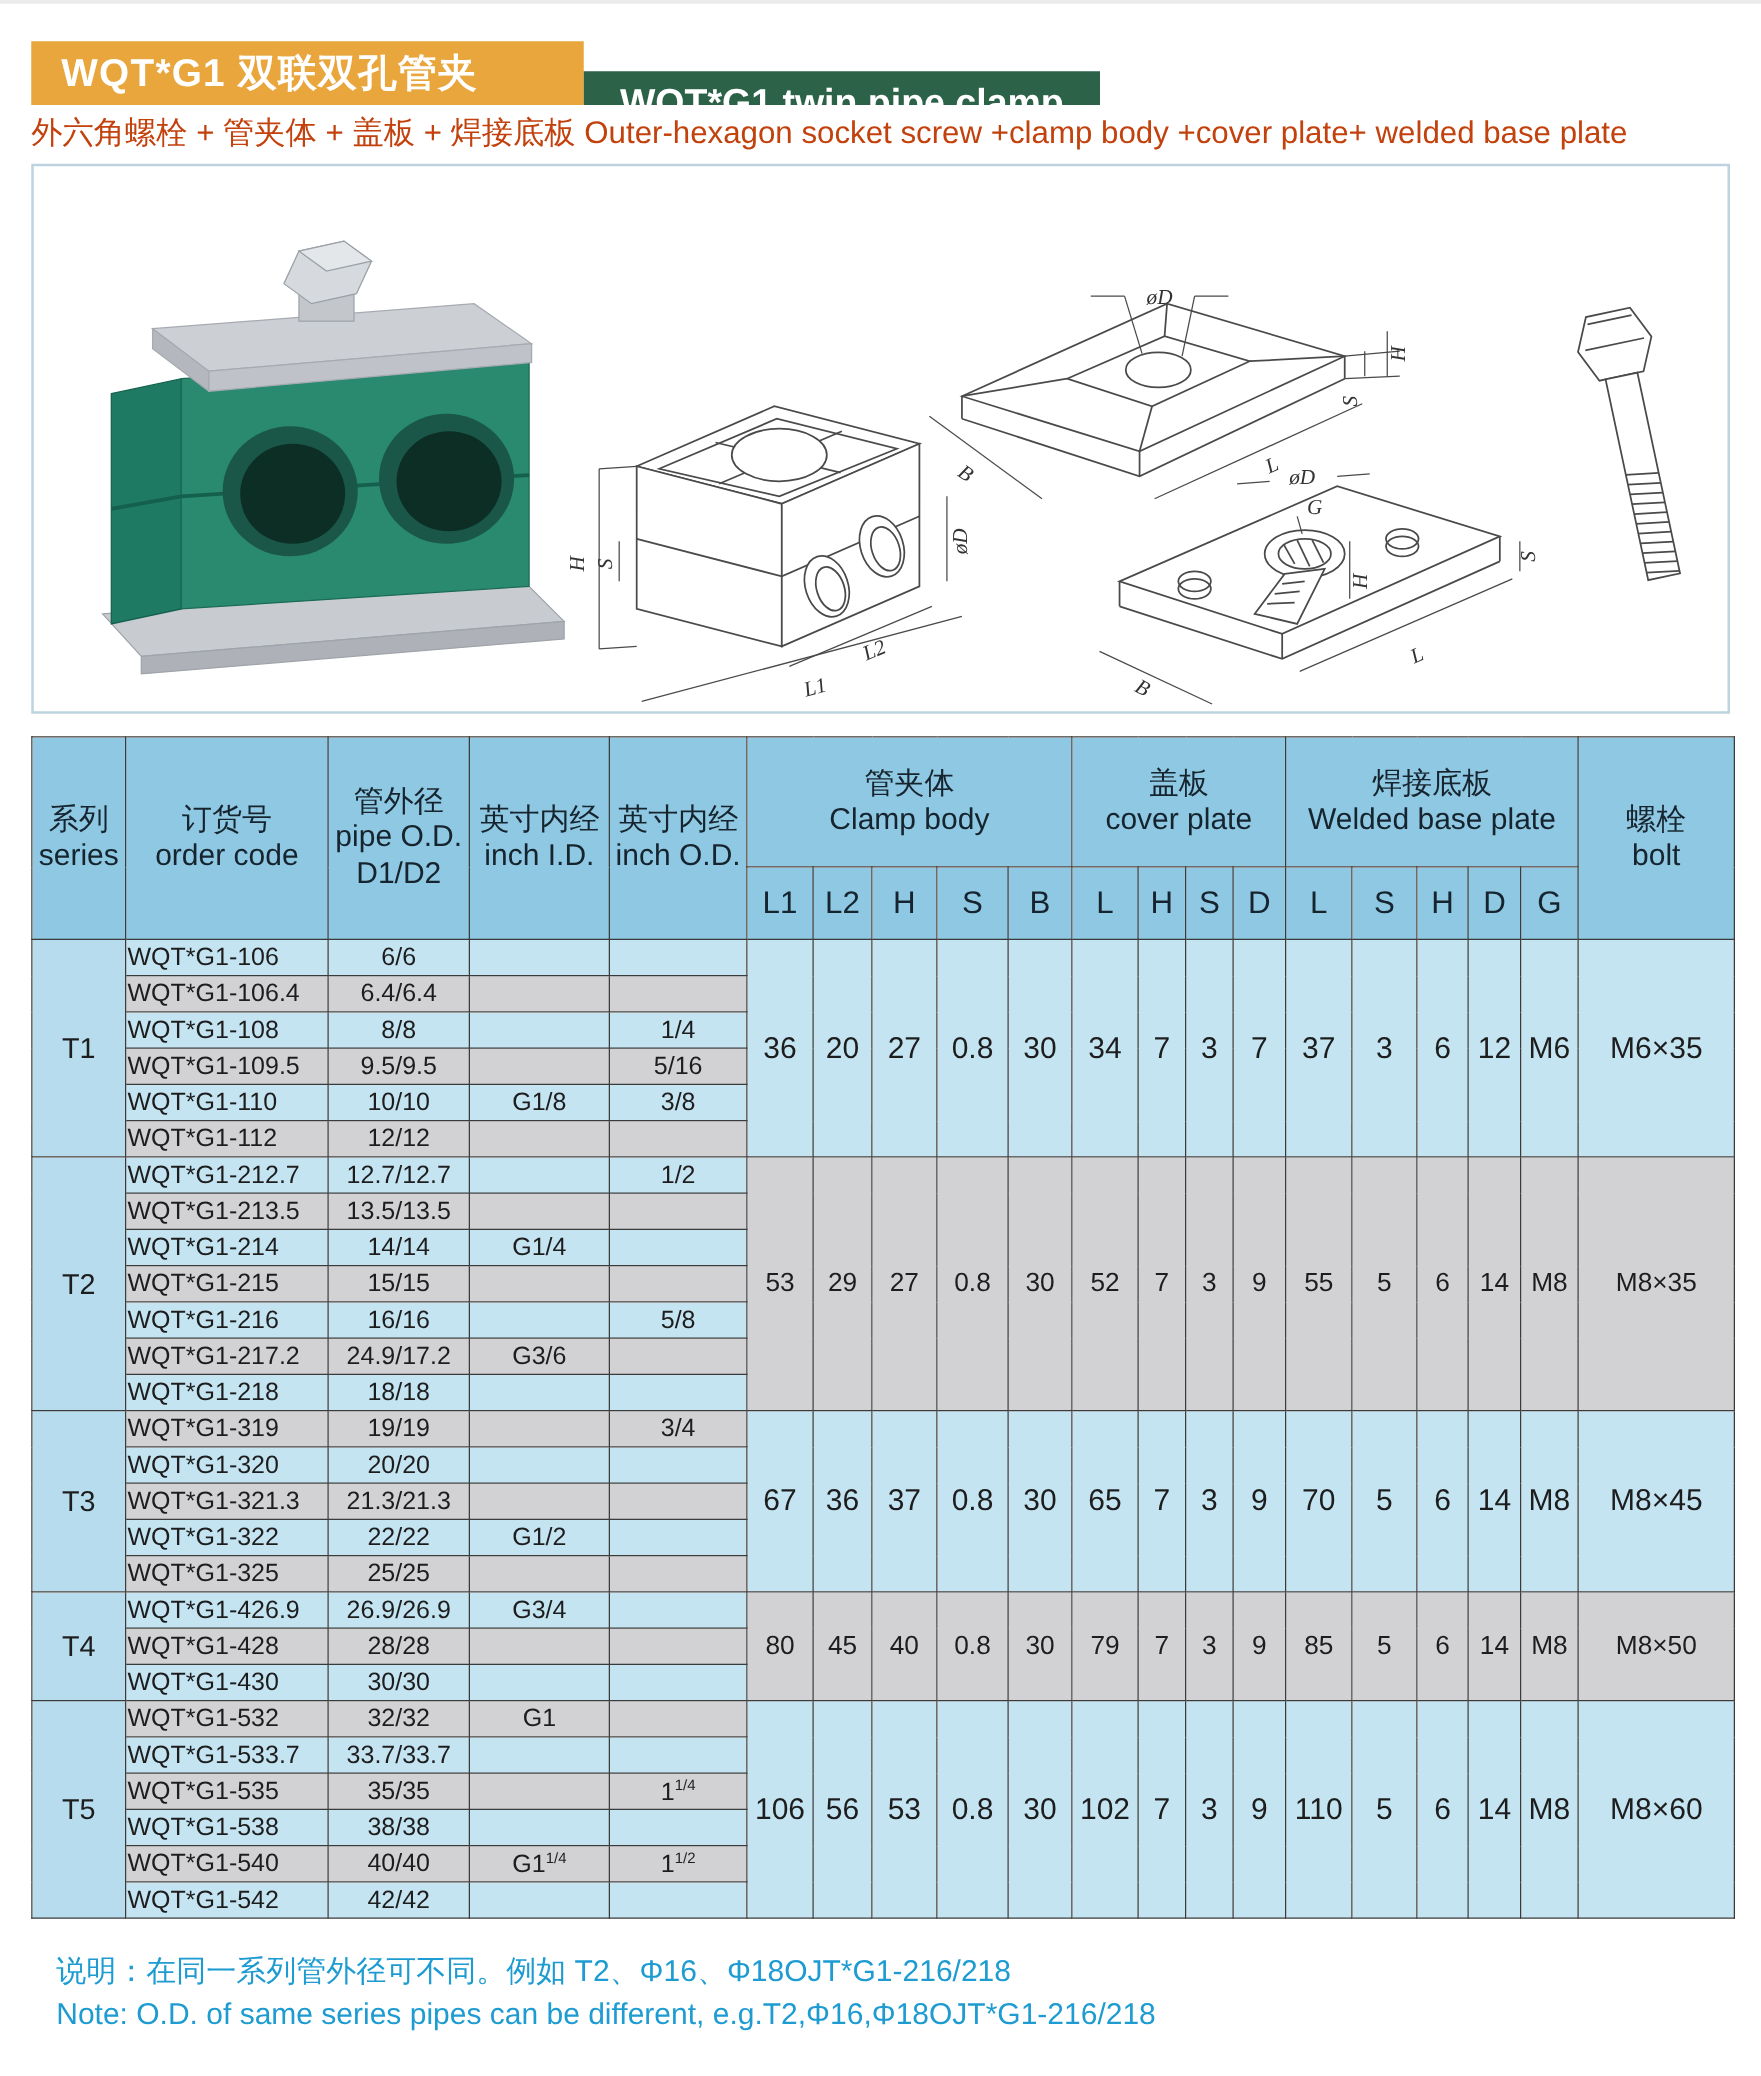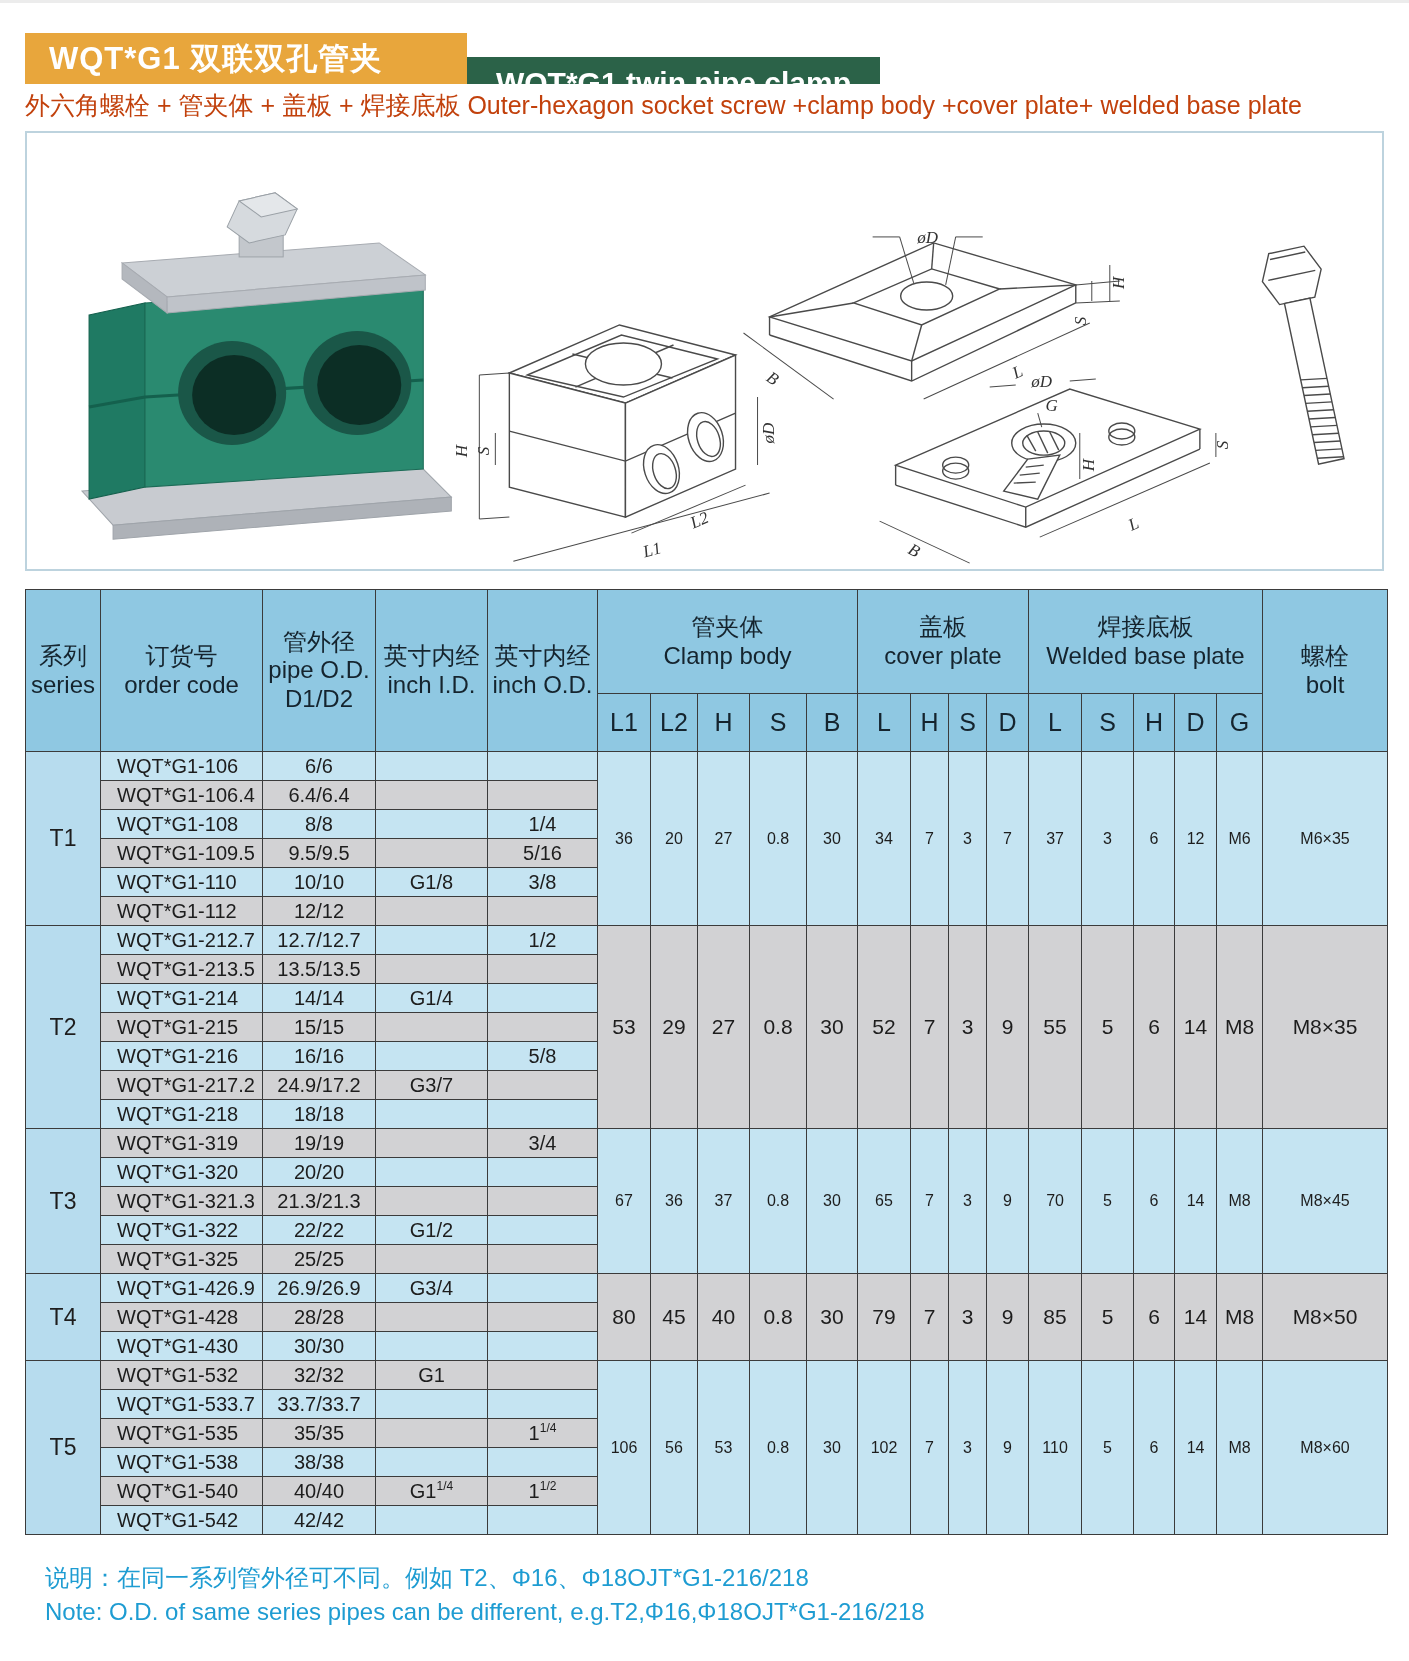--- a/index.html
+++ b/index.html
@@ -30,23 +30,23 @@
        padding:0;font-weight:normal;overflow:hidden;}
   .spec-table thead th{background:var(--hdr);font-size:24px;line-height:1.18;color:#15242e;}
   .spec-table thead tr:nth-child(1){height:104px;}
   .spec-table thead tr:nth-child(2){height:58px;}
   .spec-table thead tr:nth-child(2) th{font-size:25px;}
   .spec-table tbody tr{height:29px;}
   .spec-table tbody td{font-size:20px;}
   .row-blue td{background:var(--blue);}
   .row-gray td{background:var(--gray);}
   .spec-table td.series-cell{background:var(--series);font-size:23px;}
-  .spec-table td.grp-blue{background:var(--blue);font-size:16px;}
+  .spec-table td.grp-blue{background:var(--blue);font-size:24px;}
   .spec-table td.grp-gray{background:var(--gray);font-size:21px;}
-  .spec-table td.order-code-cell{text-align:left;padding-left:16px;}
+  .spec-table td.order-code-cell{text-align:left;padding-left:1px;}
   .spec-table sup{font-size:12px;}
 
   .notes{margin:26px 0 4px 45px;color:var(--note);font-size:24px;line-height:1.4;}
 </style>
 </head>
 <body>
 
 <div class="page">
 
   <div class="title-row">
@@ -362,21 +362,21 @@
         </tr>
         <tr class="row-blue">
           <td class="order-code-cell">WQT*G1-216</td>
           <td class="pipe-od-cell">16/16</td>
           <td class="inch-id-cell"></td>
           <td class="inch-od-cell">5/8</td>
         </tr>
         <tr class="row-gray">
           <td class="order-code-cell">WQT*G1-217.2</td>
           <td class="pipe-od-cell">24.9/17.2</td>
-          <td class="inch-id-cell">G3/7</td>
+          <td class="inch-id-cell">G3/6</td>
           <td class="inch-od-cell"></td>
         </tr>
         <tr class="row-blue">
           <td class="order-code-cell">WQT*G1-218</td>
           <td class="pipe-od-cell">18/18</td>
           <td class="inch-id-cell"></td>
           <td class="inch-od-cell"></td>
         </tr>
         <tr class="row-gray">
           <td class="series-cell" rowspan="5">T3</td>

